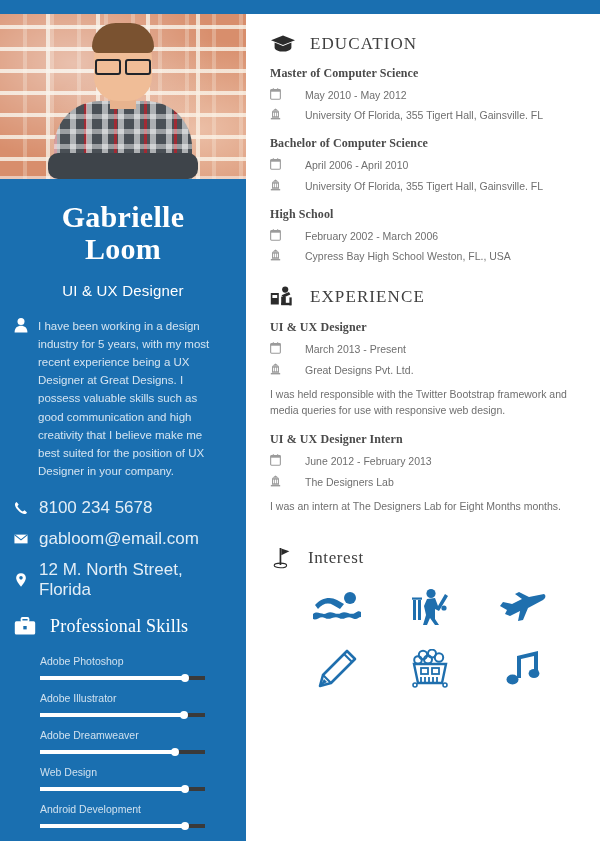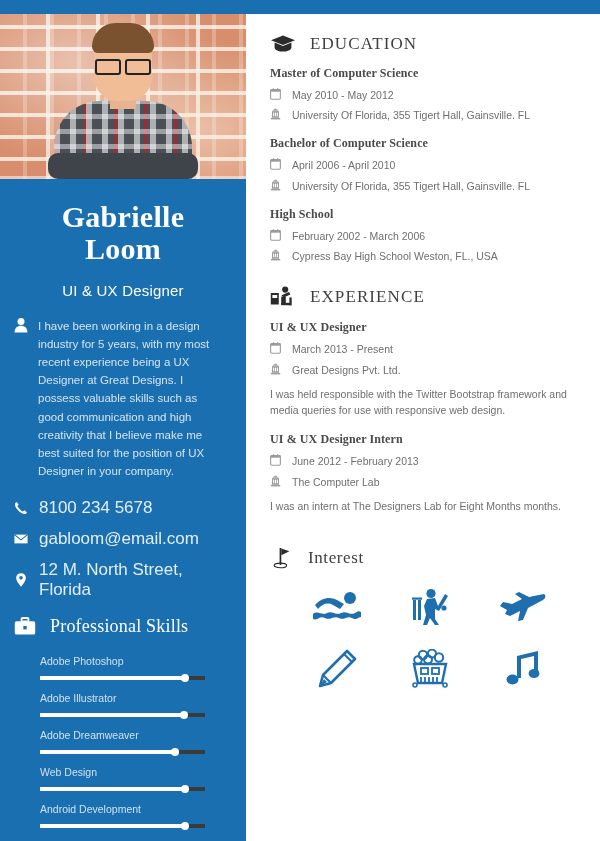--- a/index.html
+++ b/index.html
@@ -174,21 +174,21 @@
 
   .entry { margin-bottom: 13px; }
   .entry-title {
     font-family: "Liberation Serif", "DejaVu Serif", serif;
     font-weight: bold;
     font-size: 12px;
     color: #4a4a4a;
     margin-bottom: 7px;
     letter-spacing: .1px;
   }
-  .detail-row { display: flex; gap: 11px; margin-bottom: 5px; align-items: flex-start; }
+  .detail-row { display: flex; gap: 24px; margin-bottom: 5px; align-items: flex-start; }
   .detail-text { font-size: 10.5px; color: #6f6f6f; line-height: 1.45; }
   .para { font-size: 10.5px; color: #6f6f6f; line-height: 1.55; margin-top: 8px; }
 
   .interest-grid {
     display: grid;
     grid-template-columns: repeat(3, 1fr);
     row-gap: 18px;
     margin-top: 16px;
     padding: 0 18px 0 20px;
     justify-items: center;
@@ -475,21 +475,21 @@
         <span>
           <svg width="11" height="12" viewBox="0 0 12 13">
             <path d="M6 0.4 L9.4 3 L2.6 3 Z" fill="#9b9b9b"></path>
             <rect x="2.2" y="3.4" width="7.6" height="7.2" fill="#9b9b9b"></rect>
             <rect x="3.4" y="5" width="1.2" height="4" fill="#ffffff"></rect>
             <rect x="5.4" y="5" width="1.2" height="4" fill="#ffffff"></rect>
             <rect x="7.4" y="5" width="1.2" height="4" fill="#ffffff"></rect>
             <rect x="0.9" y="10.8" width="10.2" height="1.6" fill="#9b9b9b"></rect>
           </svg>
         </span>
-        <span class="detail-text">The Computer Lab</span>
+        <span class="detail-text">The Designers Lab</span>
       </div>
       <div class="para">I was an intern at The Designers Lab for Eight Months months.</div>
     </div>
 
     <div class="sec-head" style="margin-top:33px;align-items:center;">
       <span>
         <svg width="24" height="22" viewBox="0 0 24 22">
           <rect x="9.6" y="1" width="1.7" height="17" fill="#2b2b2b"></rect>
           <path d="M11.3 1.4 L19.4 4.2 L11.3 8.2 Z" fill="#2b2b2b"></path>
           <ellipse cx="10.4" cy="18.4" rx="6.2" ry="2.3" fill="none" stroke="#2b2b2b" stroke-width="1.1"></ellipse>

